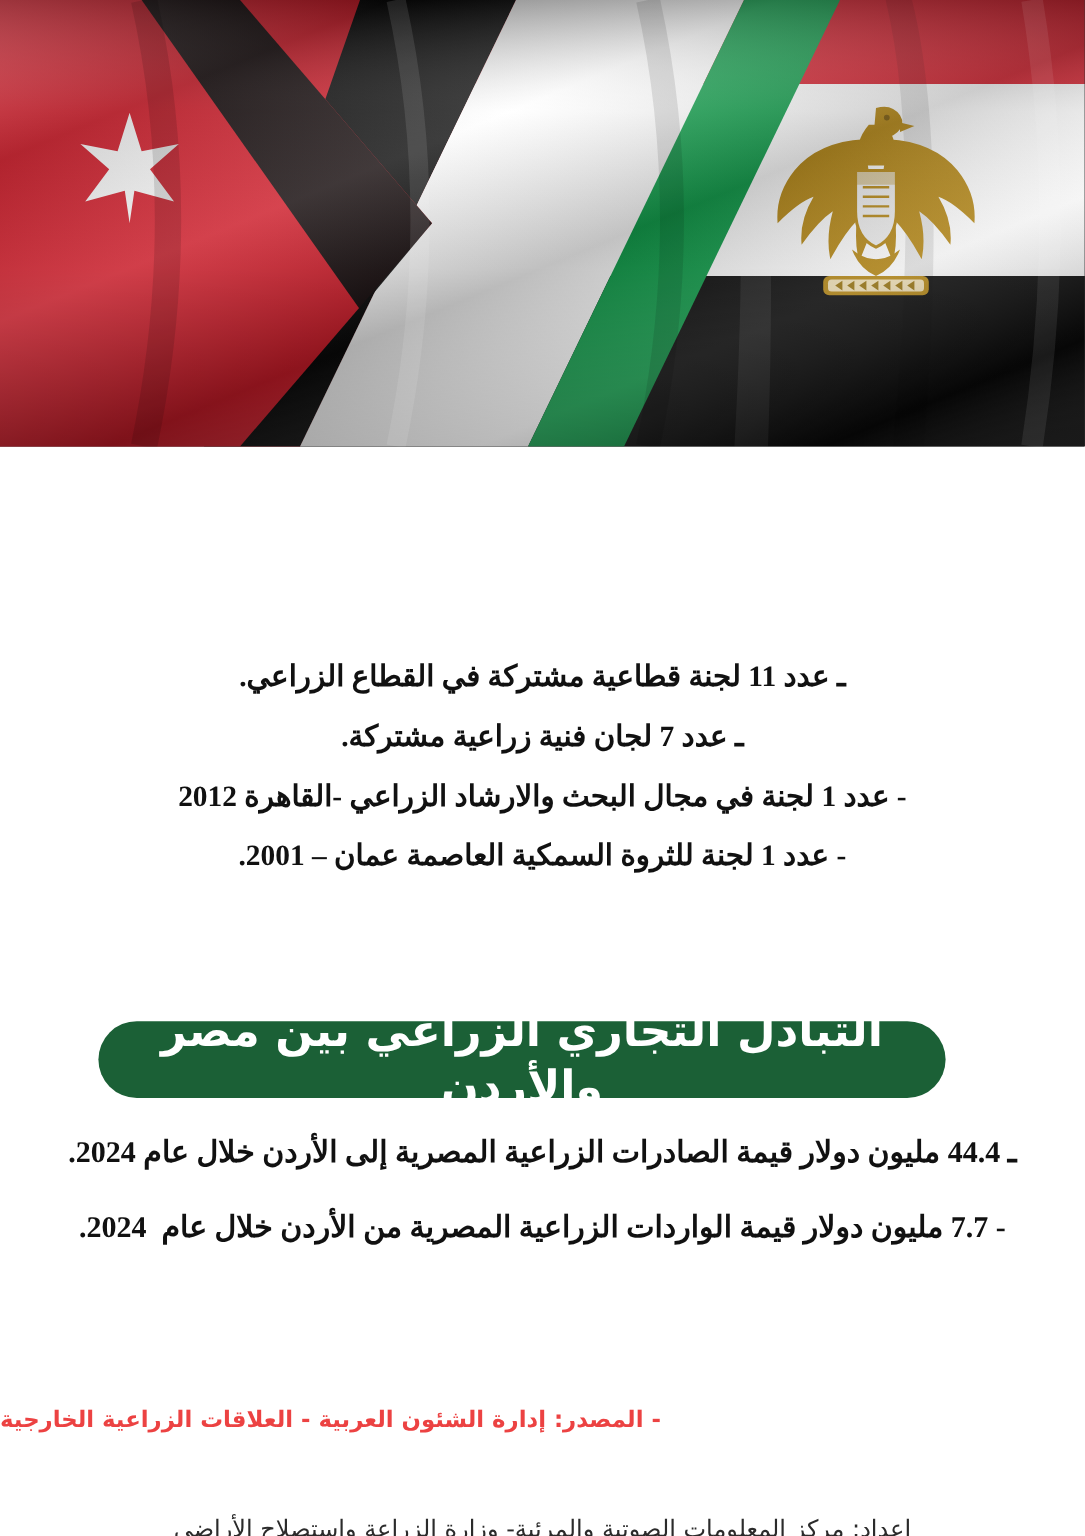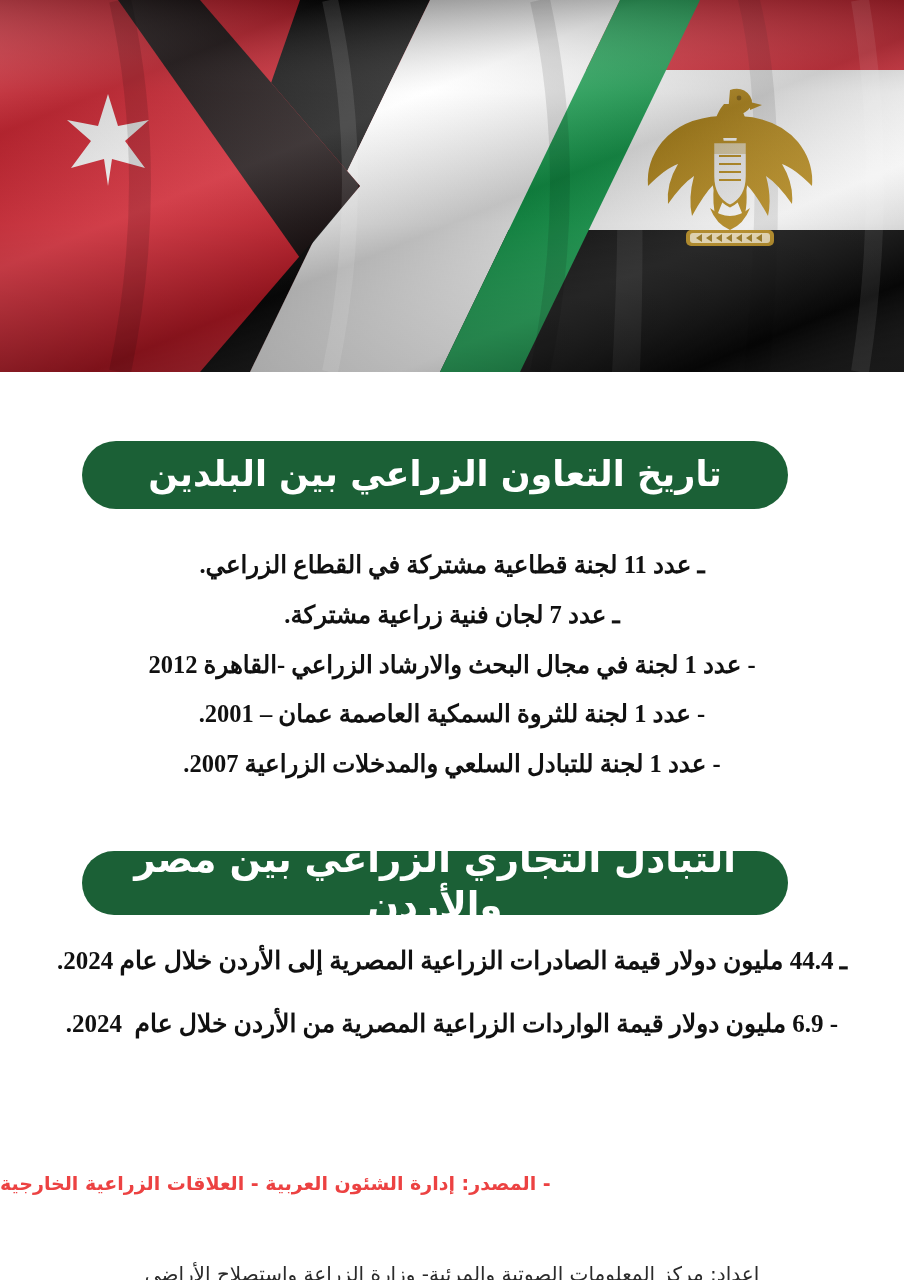--- a/index.html
+++ b/index.html
@@ -217,34 +217,32 @@
         <rect x="0" y="0" width="904" height="372" fill="url(#vshade)"></rect>
 
         <path d="M120,0 Q160,180 120,372" stroke="#000" stroke-opacity="0.12" stroke-width="22" fill="none"></path>
         <path d="M330,0 Q370,180 330,372" stroke="#fff" stroke-opacity="0.10" stroke-width="16" fill="none"></path>
         <path d="M540,0 Q580,180 540,372" stroke="#000" stroke-opacity="0.10" stroke-width="20" fill="none"></path>
         <path d="M860,0 Q890,180 860,372" stroke="#fff" stroke-opacity="0.08" stroke-width="18" fill="none"></path>
       </g>
     </svg>
   </div>
 
-  <div class="pill pill-1">تاريخ التعاون الزراعي بين البلدين</div>
 
   <div class="bullets bullets-history">
     <div class="bullet-line">ـ عدد 11 لجنة قطاعية مشتركة في القطاع الزراعي.</div>
     <div class="bullet-line">ـ عدد 7 لجان فنية زراعية مشتركة.</div>
     <div class="bullet-line">- عدد 1 لجنة في مجال البحث والارشاد الزراعي -القاهرة 2012</div>
     <div class="bullet-line">- عدد 1 لجنة للثروة السمكية العاصمة عمان – 2001.</div>
-    <div class="bullet-line">- عدد 1 لجنة للتبادل السلعي والمدخلات الزراعية 2007.</div>
   </div>
 
   <div class="pill pill-2">التبادل التجاري الزراعي بين مصر والأردن</div>
 
   <div class="bullets bullets-trade">
     <div class="bullet-line">ـ 44.4 مليون دولار قيمة الصادرات الزراعية المصرية إلى الأردن خلال عام 2024.</div>
-    <div class="bullet-line">- 6.9 مليون دولار قيمة الواردات الزراعية المصرية من الأردن خلال عام  2024.</div>
+    <div class="bullet-line">- 7.7 مليون دولار قيمة الواردات الزراعية المصرية من الأردن خلال عام  2024.</div>
   </div>
 
   <div class="source-line">- المصدر: إدارة الشئون العربية - العلاقات الزراعية الخارجية</div>
 
   <div class="credit-line">إعداد: مركز المعلومات الصوتية والمرئية- وزارة الزراعة واستصلاح الأراضي</div>
 
 </div>
 
 </body></html>

